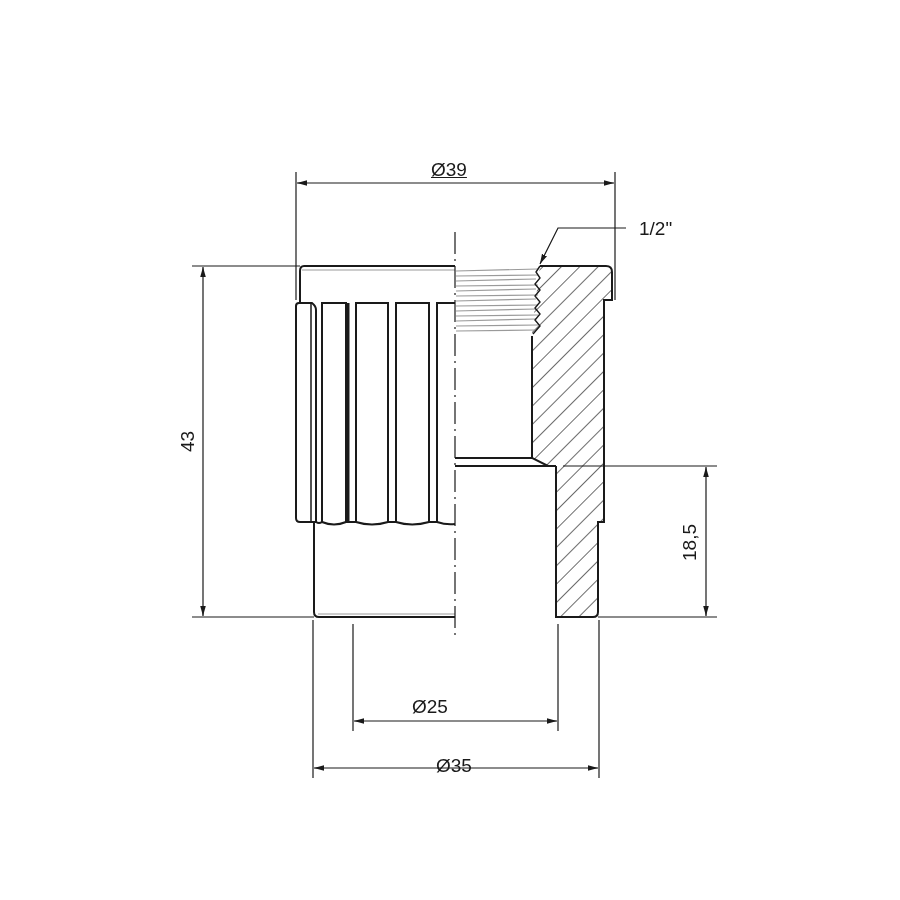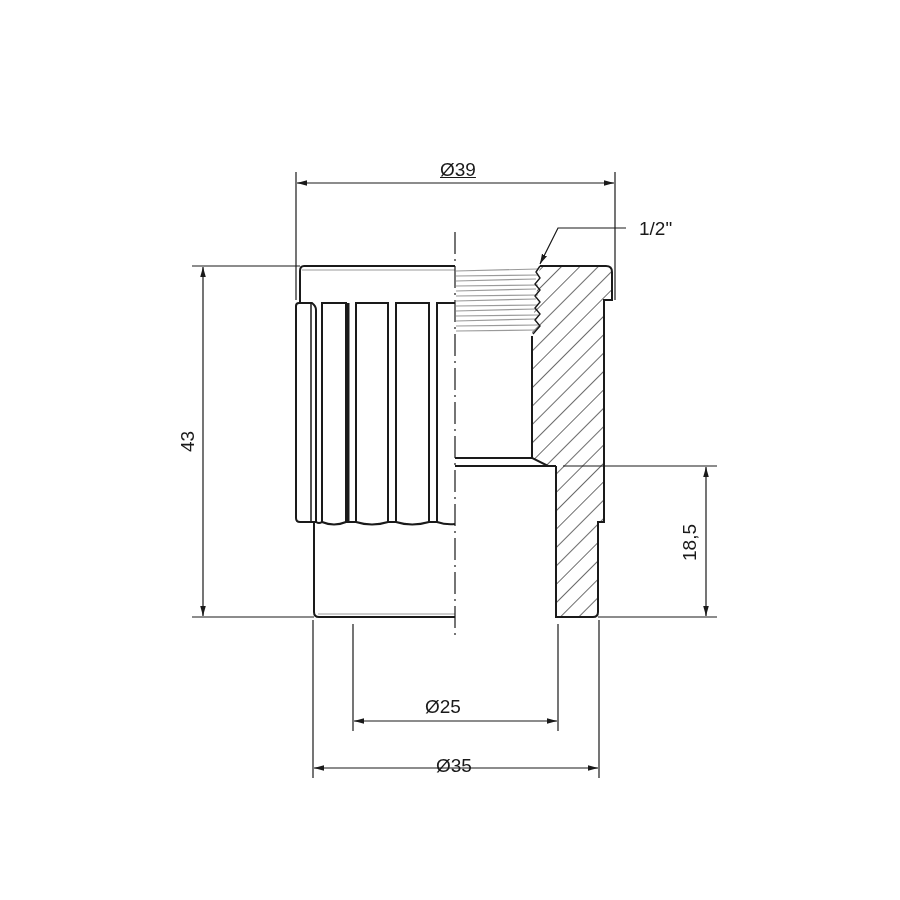--- a/index.html
+++ b/index.html
@@ -100,19 +100,19 @@
       <line x1="354" y1="721" x2="557" y2="721" marker-start="url(#arr)" marker-end="url(#arr)"></line>
     </g>
 
     <g stroke="#1a1a1a" stroke-width="1.2" fill="none">
       <line x1="313" y1="620" x2="313" y2="778"></line>
       <line x1="599" y1="620" x2="599" y2="778"></line>
       <line x1="314" y1="768" x2="598" y2="768" marker-start="url(#arr)" marker-end="url(#arr)"></line>
     </g>
   </svg>
 
-  <span class="dim-label" style="left:440px; top:160px;text-decoration:underline;">Ø39</span>
+  <span class="dim-label" style="left:431px; top:160px;text-decoration:underline;">Ø39</span>
   <span class="dim-label" style="left:639px; top:219px;">1/2"</span>
   <span class="dim-label rot" style="left:177px; top:432px;">43</span>
   <span class="dim-label rot" style="left:671px; top:533px;">18,5</span>
-  <span class="dim-label" style="left:425px; top:697px;text-align:right;">Ø25</span>
+  <span class="dim-label" style="left:412px; top:697px;text-align:right;">Ø25</span>
   <span class="dim-label" style="left:436px; top:744px;margin-top:12px;">Ø35</span>
 </div>
 
 </body></html>

